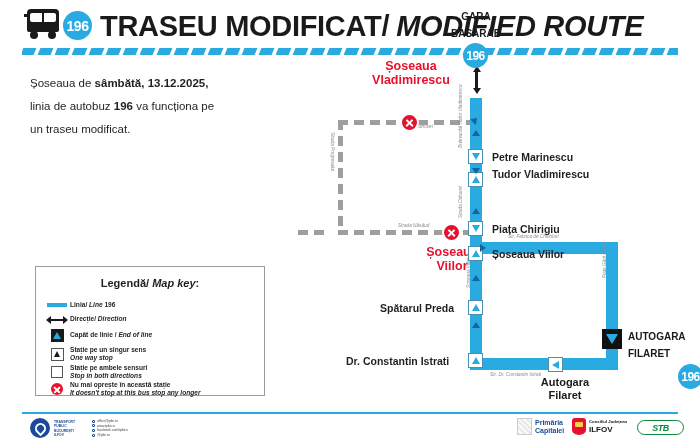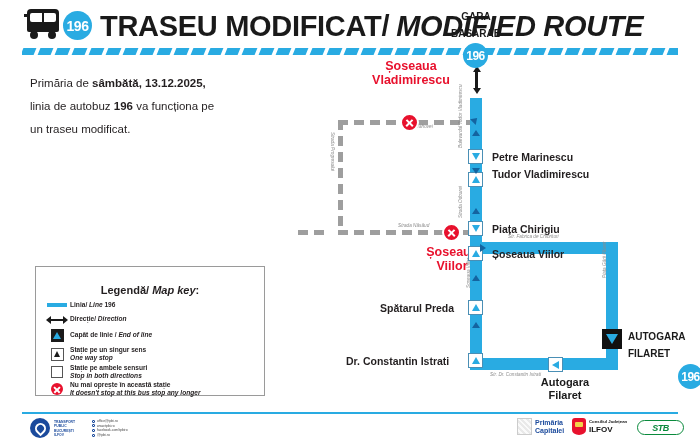--- a/index.html
+++ b/index.html
@@ -41,21 +41,21 @@
   
   #intro-ro { position:absolute; left:30px; top:72px; width:230px;
       font-size:11.5px; color:#231f20; line-height:23px; }
   #intro-en { position:absolute; left:30px; top:168px; width:230px;
       font-size:11.5px; color:#231f20; line-height:21px; font-style:italic; }
   .b { font-weight:bold; }
 
   
   #legend { position:absolute; left:35px; top:266px; width:230px; height:130px;
       border:1px solid #9a9a9a; background:#fff; }
-  #legend-title { margin-top:17px; text-align:center; font-size:11px; font-weight:bold; color:#231f20; }
+  #legend-title { margin-top:10px; text-align:center; font-size:11px; font-weight:bold; color:#231f20; }
   #legend-title .it { font-style:italic; }
   .leg-row { position:absolute; left:8px; width:215px; display:flex; align-items:center; }
   .leg-ico { width:26px; flex:0 0 26px; display:flex; align-items:center; justify-content:center; }
   .leg-txt { font-size:6.6px; color:#231f20; line-height:8.4px; }
   .leg-txt .it { font-style:italic; }
   .leg-txt .bb { font-weight:bold; }
 
   .ic-line { width:20px; height:4px; background:#29ABE2; }
   .ic-arrow { position:relative; width:22px; height:9px; }
   .ic-arrow .bar { position:absolute; left:4px; top:3.5px; width:14px; height:2.4px; background:#1a1a1a; }
@@ -202,21 +202,21 @@
         <div class="d" style="left: 561px;"></div>
         <div class="d" style="left: 578px;"></div>
         <div class="d" style="left: 595px;"></div>
         <div class="d" style="left: 612px;"></div>
         <div class="d" style="left: 629px;"></div>
         <div class="d" style="left: 646px;"></div>
       </div>
   </div>
 
   <div id="intro-ro">
-    <span>Primăria de </span><span class="b">sâmbătă,  13.12.2025,</span><br>
+    <span>Șoseaua de </span><span class="b">sâmbătă,  13.12.2025,</span><br>
     <span>linia de autobuz </span><span class="b">196</span><span> va funcționa pe</span><br>
     <span>un traseu modificat.</span>
   </div>
 
 
   <div id="legend">
     <div id="legend-title">
       <span>Legendă/ </span><span class="it">Map key</span><span>:</span>
     </div>
 

